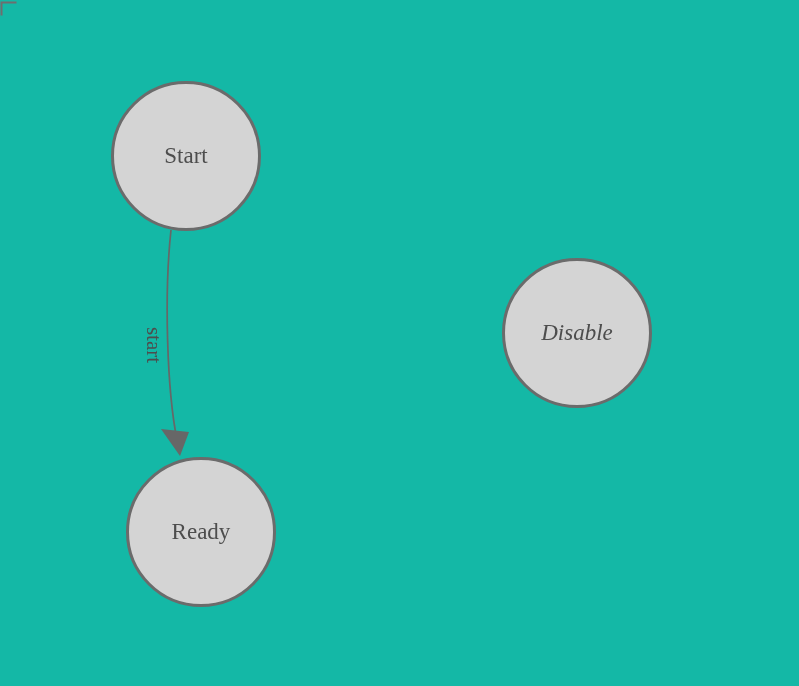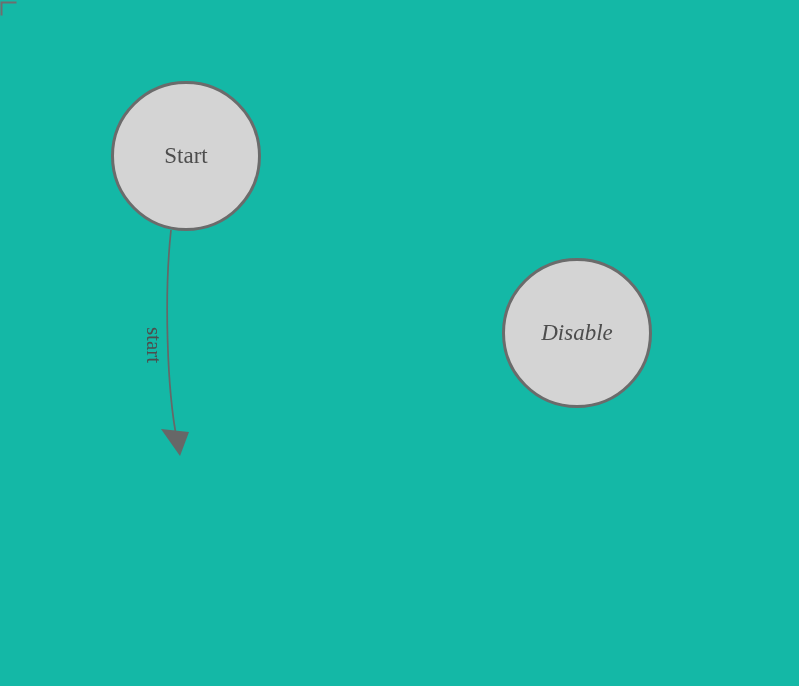--- a/index.html
+++ b/index.html
@@ -68,20 +68,23 @@
 </style>
 </head>
 <body>
 
 <div class="canvas">
 
   <div class="node" id="node-start">
     <span class="node-label">Start</span>
   </div>
 
+  <div class="node" id="node-ready">
+    <span class="node-label">Ready</span>
+  </div>
 
   <div class="node" id="node-disable">
     <span class="node-label">Disable</span>
   </div>
 
   <svg class="overlay" viewBox="0 0 799 686" xmlns="http://www.w3.org/2000/svg">
 
     <path class="corner-mark" d="M 1.5 15.5 L 1.5 2.5 L 16.5 2.5"></path>
 
     <g>

